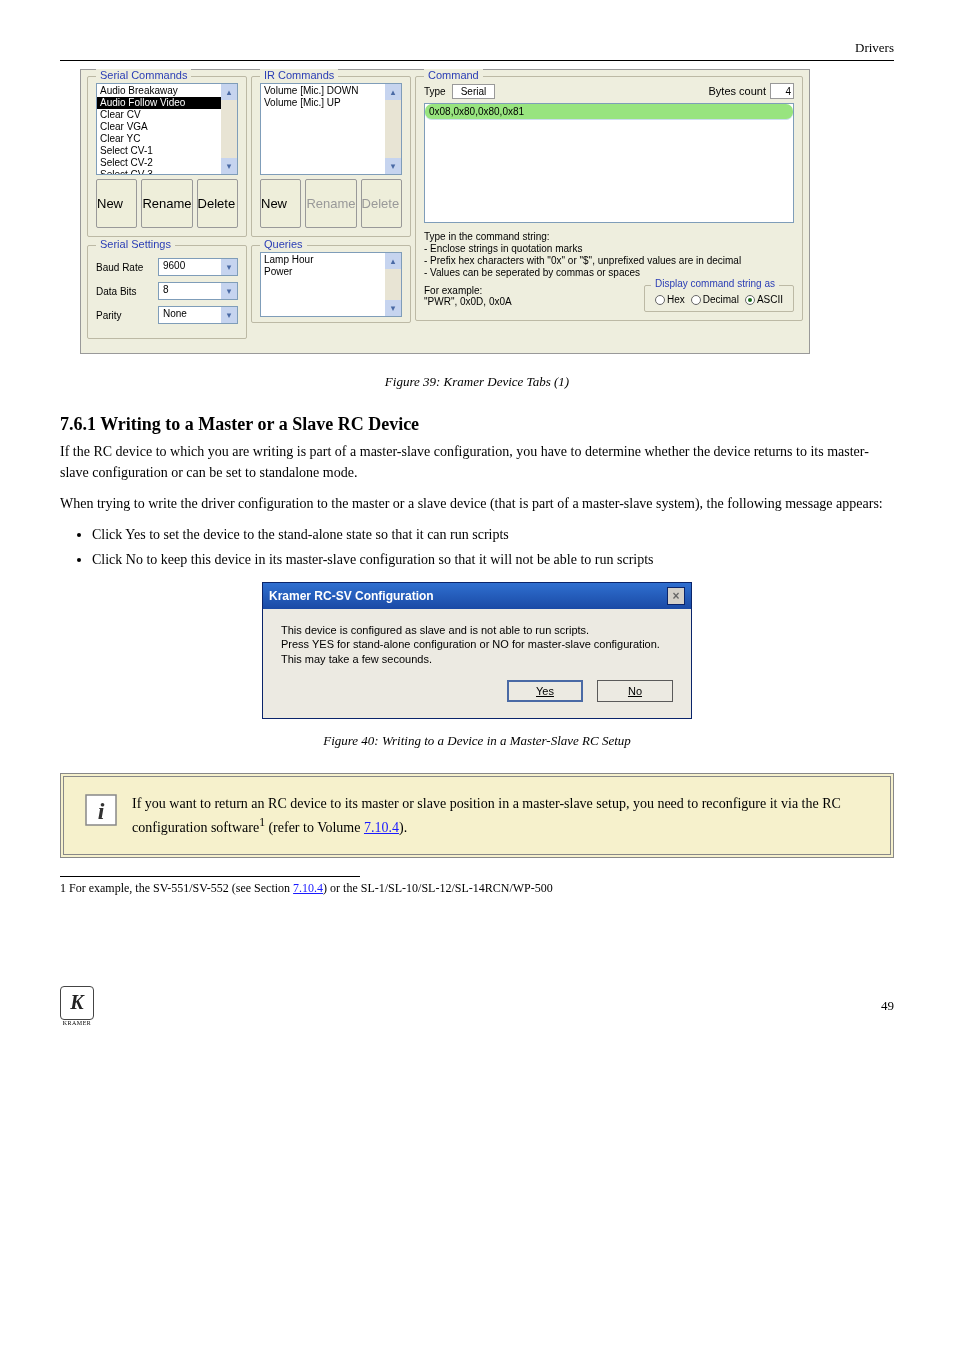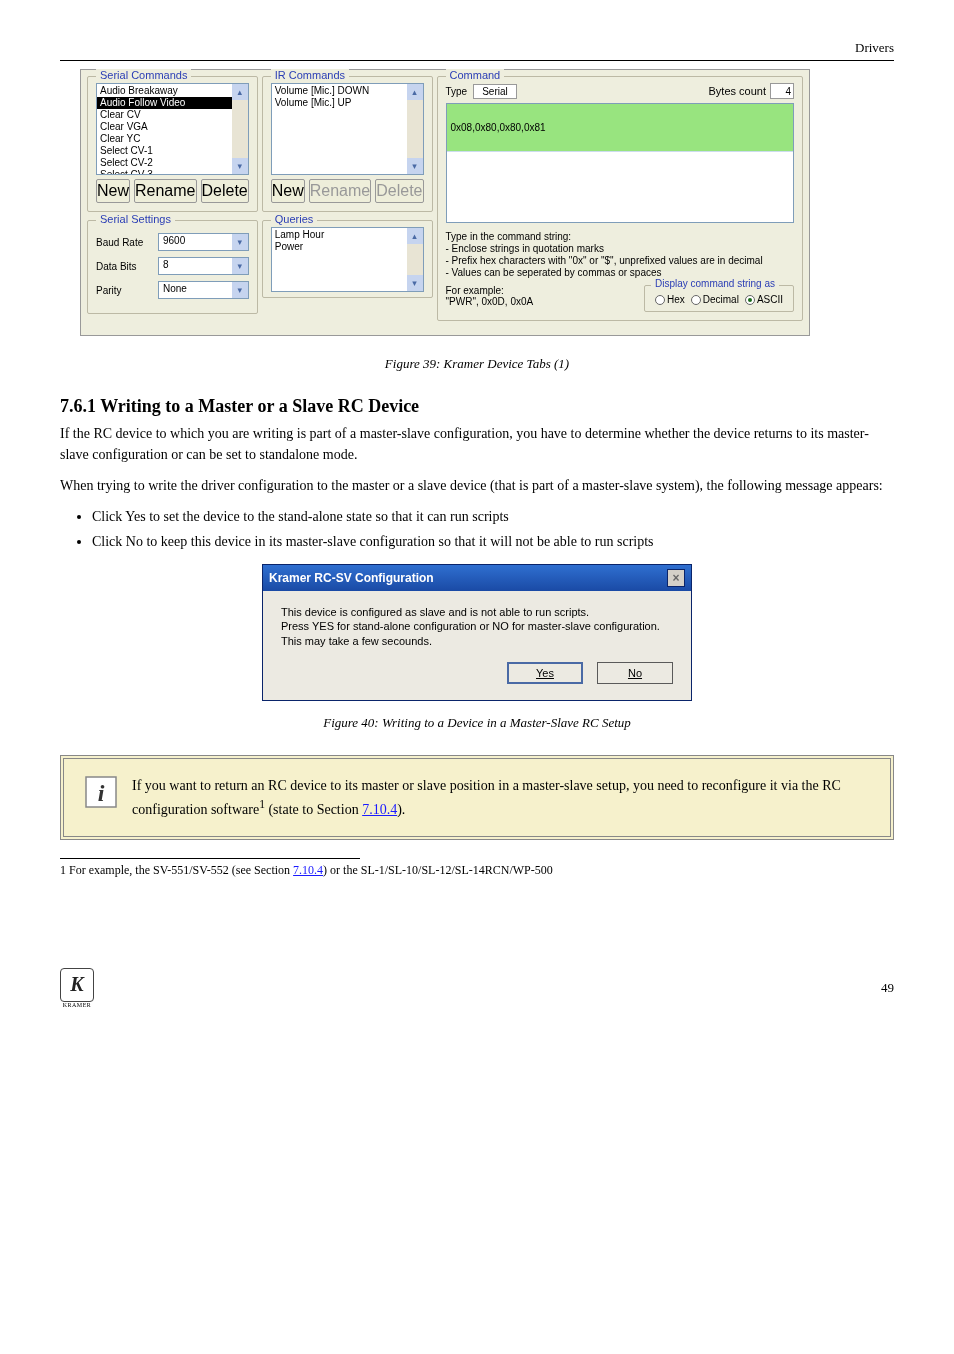--- a/index.html
+++ b/index.html
@@ -69,24 +69,24 @@
   .listbox .scroll .arrow {
     height: 16px; background: #c6d4ef;
     display: flex; align-items: center; justify-content: center;
     font-size: 9px; color: #4a6aa5;
   }
   .btnrow { display: flex; gap: 4px; justify-content: space-between; }
   .winbtn {
     background: #eeeeda;
     border: 1px solid #999;
     border-radius: 2px;
-    font-size: 16px;
-    padding: 2px 0;
+    font-size: 13px;
+    padding: 16px 0;
     flex: 1;
-    text-align: center;
+    text-align: left;
   }
   .winbtn.disabled { color: #999; }
   .settings-row { display: flex; align-items: center; gap: 6px; margin: 6px 0; }
   .settings-label { width: 56px; font-size: 10px; }
   .combo {
     background: #fff;
     border: 1px solid #7f9db9;
     height: 18px;
     flex: 1;
     position: relative;
@@ -113,23 +113,24 @@
     background: #fff; border: 1px solid #999;
     padding: 1px 8px; font-size: 10px;
   }
   .cmd-bytes { margin-left: auto; display: flex; align-items: center; gap: 4px; }
   .cmd-bytes input {
     width: 24px; height: 16px; border: 1px solid #999;
     font-size: 10px; text-align: right; padding-right: 2px;
   }
   .cmd-content {
     background: #98e47f;
-    padding: 18px 4px;
+    padding: 2px 4px;
     border-bottom: 1px solid #cde;
     font-size: 10px;
+    border-radius: 7px;
   }
   .helptext { font-size: 10px; line-height: 12px; margin-top: 8px; }
   .example-row { display: flex; margin-top: 6px; }
   .example-left { flex: 1; font-size: 10px; }
   .display-box {
     border: 1px solid #bcb9a5;
     border-radius: 2px;
     padding: 8px 10px 6px 10px;
     position: relative;
     font-size: 10px;
@@ -427,21 +428,21 @@
 <div class="figcap">Figure 40: Writing to a Device in a Master-Slave RC Setup</div>
 
 <div class="notebox">
   <div class="note-icon">
     <svg viewBox="0 0 34 34">
       <rect x="2" y="2" width="30" height="30" fill="#fff" stroke="#888" stroke-width="1.5"></rect>
       <text x="17" y="26" text-anchor="middle" font-family="serif" font-style="italic" font-weight="bold" font-size="24" fill="#333">i</text>
     </svg>
   </div>
   <div>
-    <span>If you want to return an RC device to its master or slave position in a master-slave setup, you need to reconfigure it via the RC configuration software</span><sup>1</sup><span> (state to Section </span><span class="link">7.10.4</span><span>).</span>
+    <span>If you want to return an RC device to its master or slave position in a master-slave setup, you need to reconfigure it via the RC configuration software</span><sup>1</sup><span> (refer to Volume </span><span class="link">7.10.4</span><span>).</span>
   </div>
 </div>
 
 <hr class="footnote-rule">
 <div class="footnote">
   <span>1</span><span> For example, the SV-551/SV-552 (see Section </span><span class="link">7.10.4</span><span>) or the SL-1/SL-10/SL-12/SL-14RCN/WP-500</span>
 </div>
 
 <div class="footer">
   <div>

